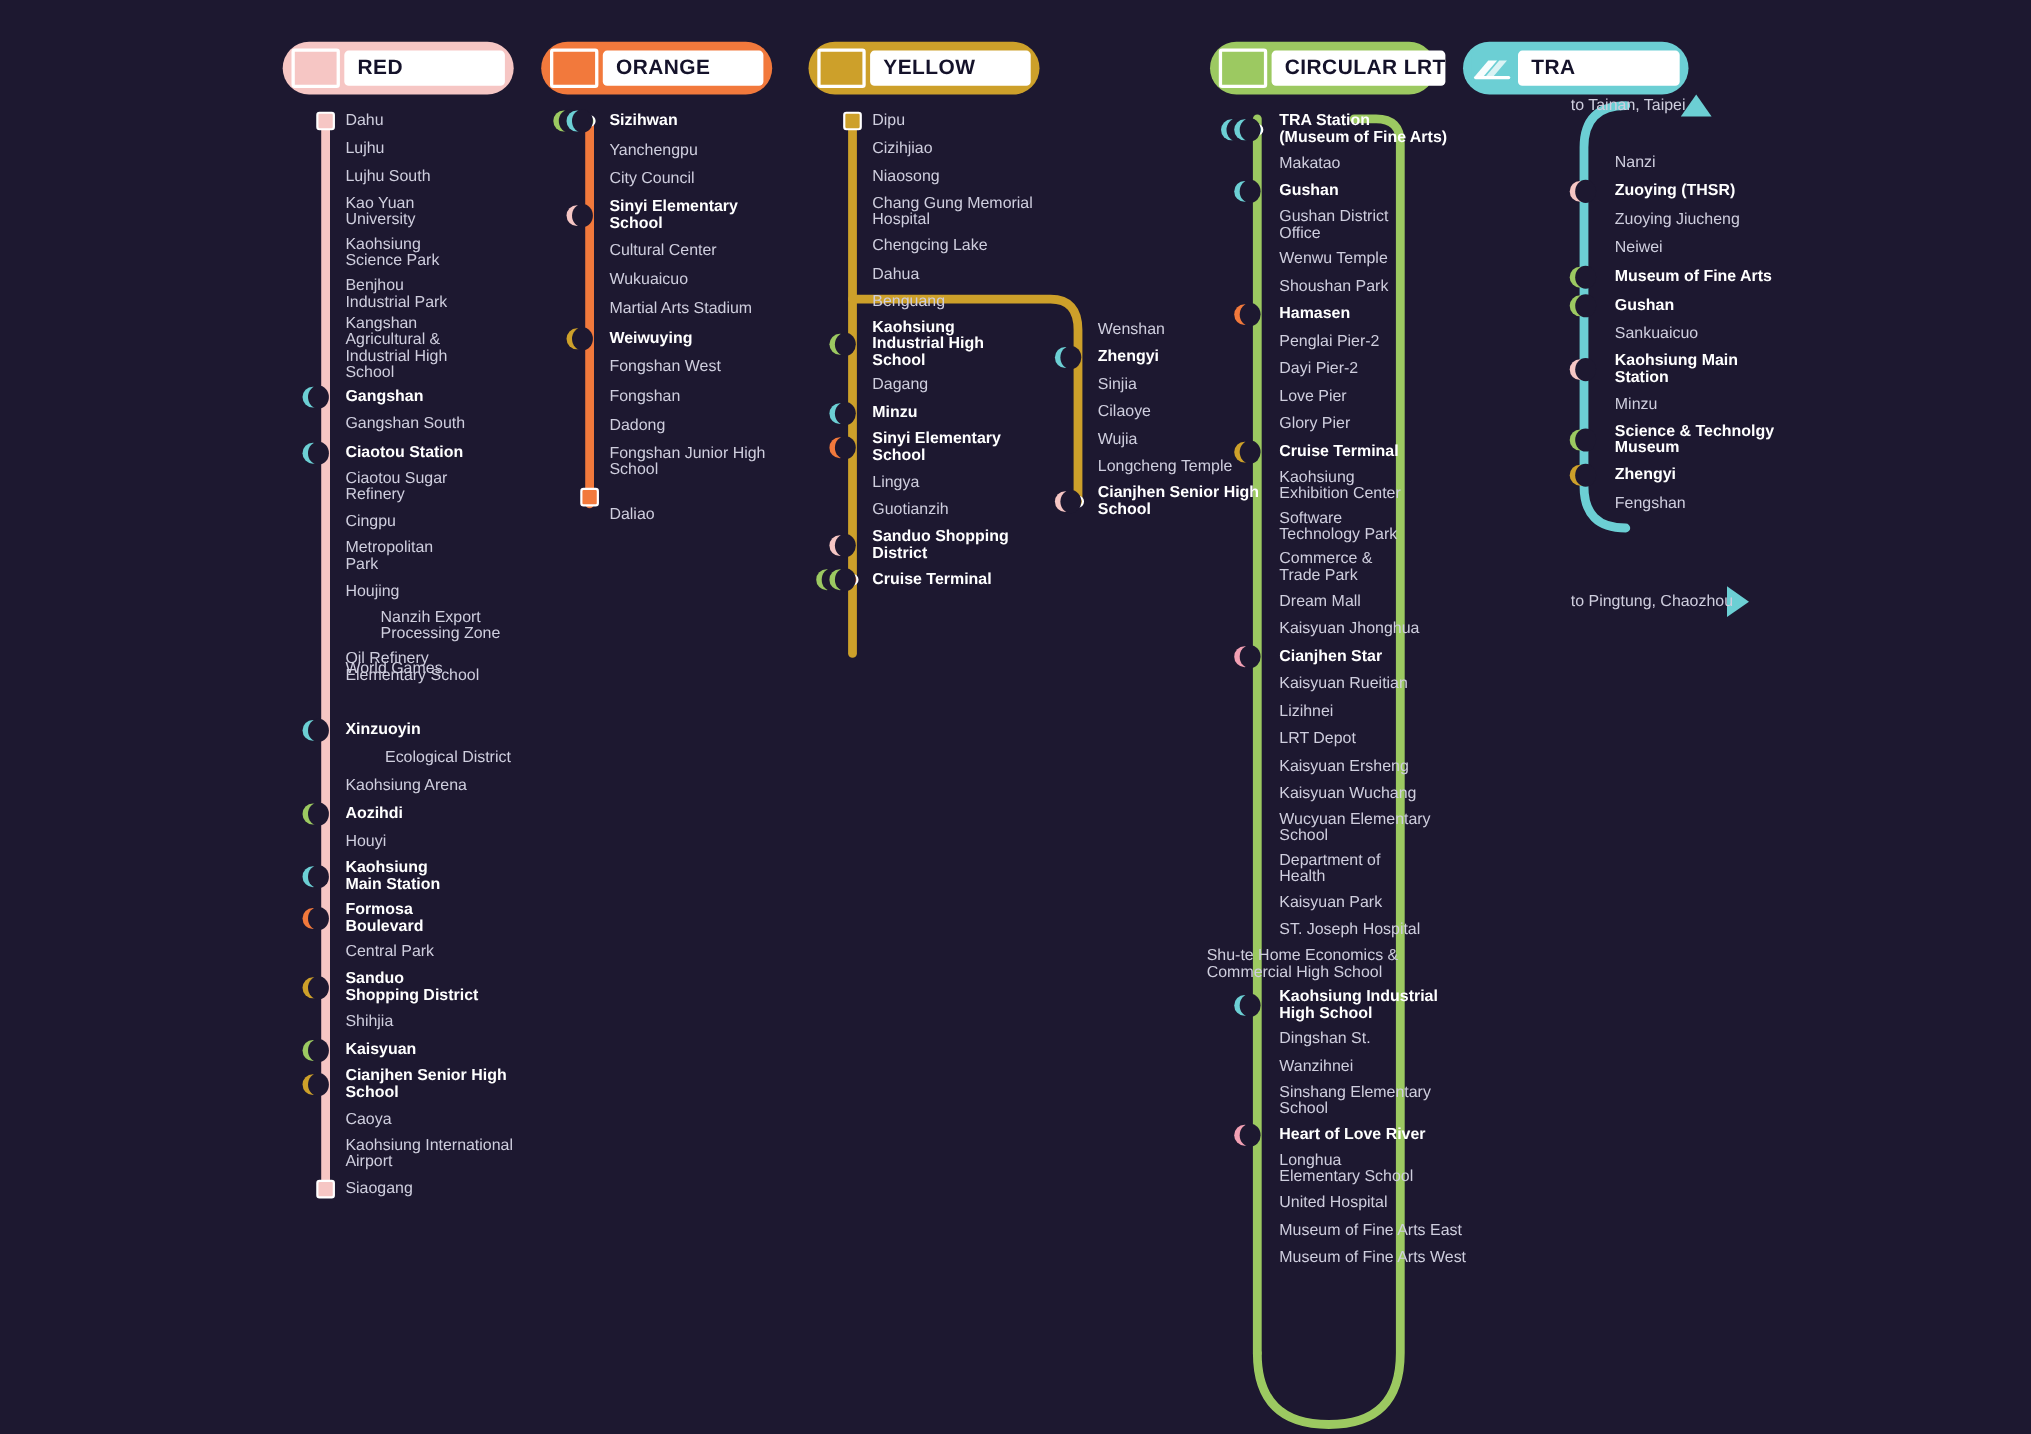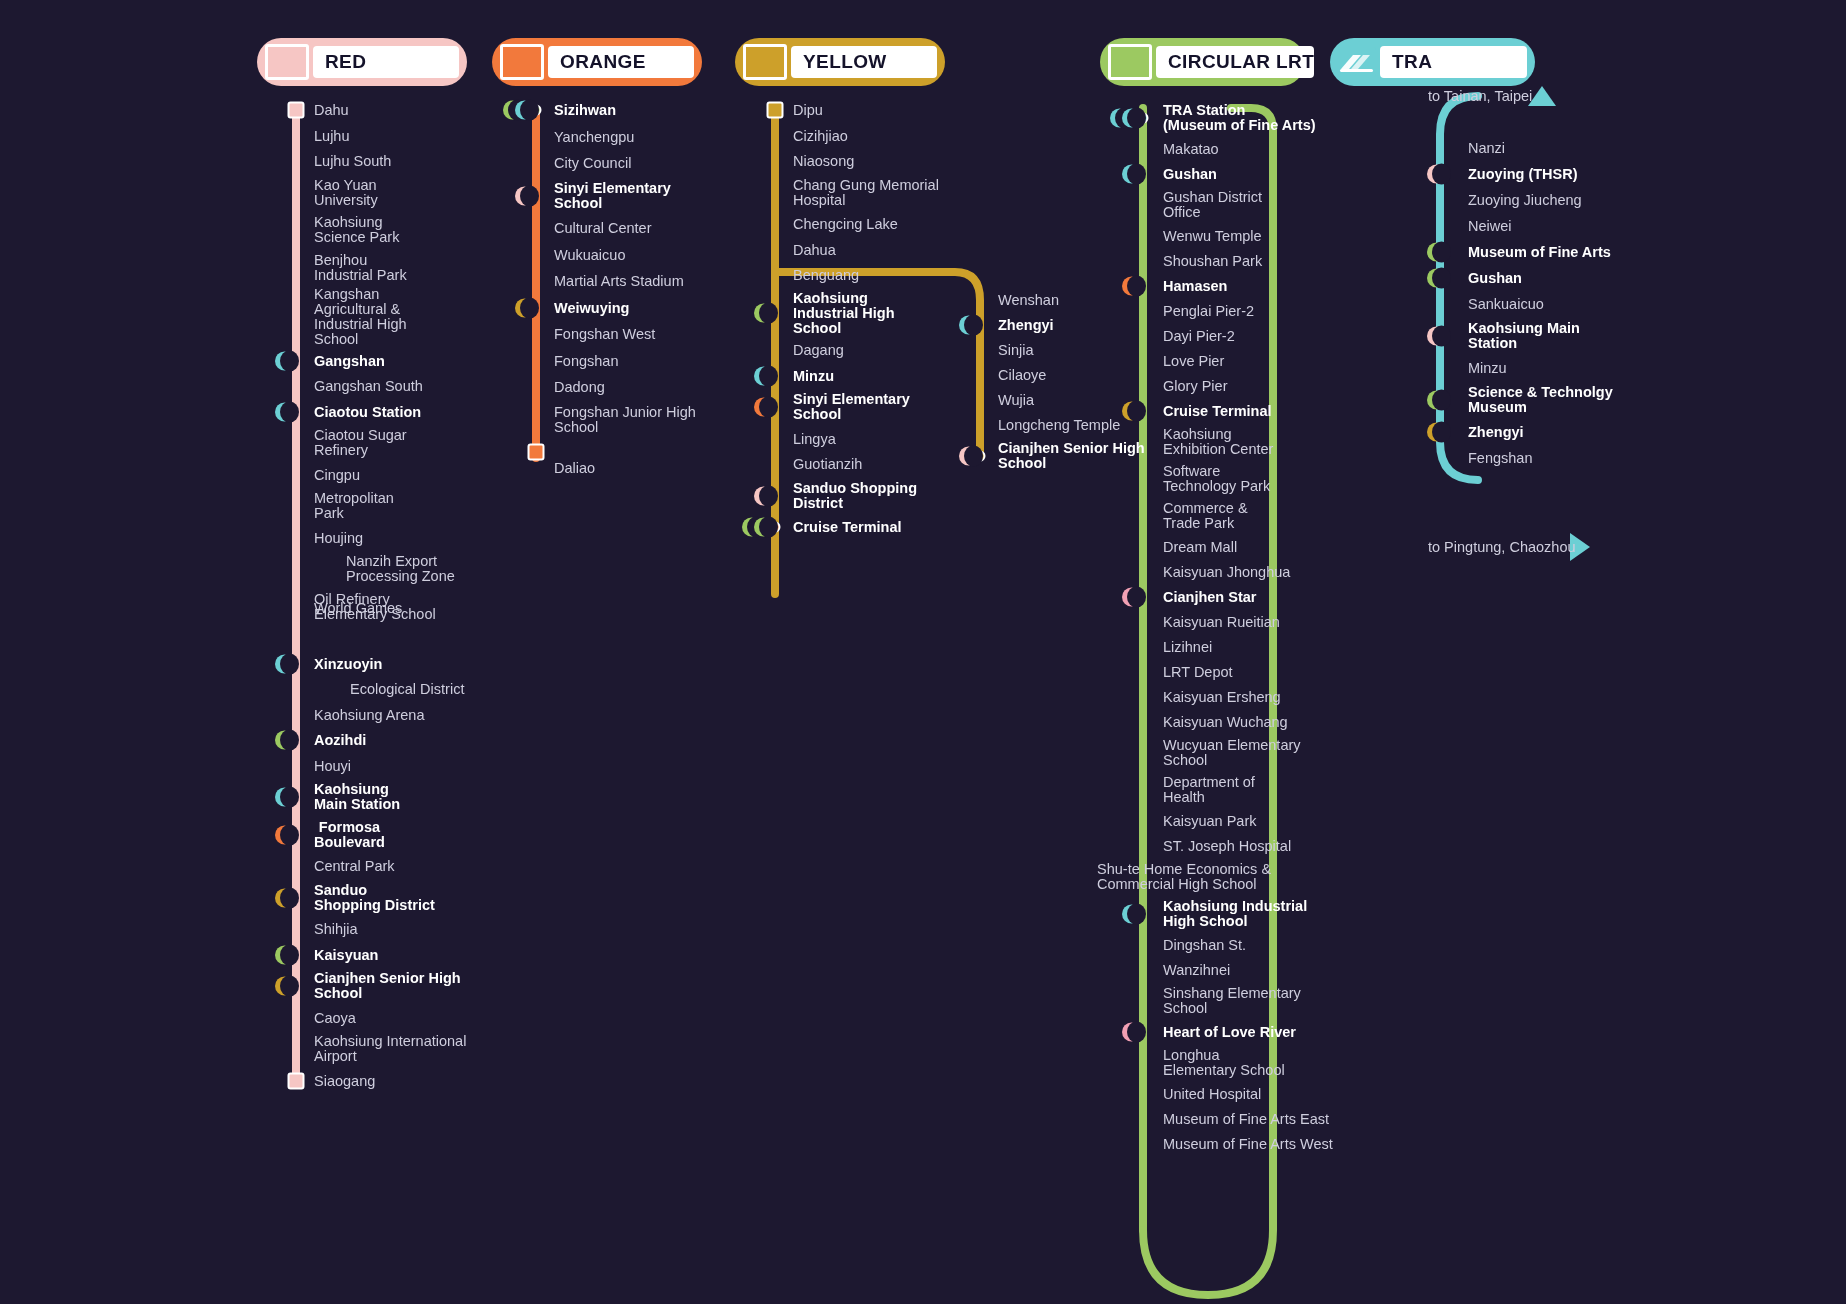--- a/index.html
+++ b/index.html
@@ -245,21 +245,21 @@
       <div class="station" style="left: 296px; top: 797px;"></div>
       <div class="xchg" style="left: 287px; top: 797px;">
         <span class="cres" style="background: rgb(108, 207, 212);"></span>
       </div>
       <div class="st-name ifc" style="left: 314px; top: 797px;">Kaohsiung
 Main Station</div>
       <div class="station" style="left: 296px; top: 834.5px;"></div>
       <div class="xchg" style="left: 287px; top: 834.5px;">
         <span class="cres" style="background: rgb(242, 121, 60);"></span>
       </div>
-      <div class="st-name ifc" style="left: 314px; top: 834.5px; text-align: center;">Formosa
+      <div class="st-name ifc" style="left: 314px; top: 834.5px;">Formosa
 Boulevard</div>
       <div class="station" style="left: 296px; top: 866px;"></div>
       <div class="st-name" style="left: 314px; top: 866px;">Central Park</div>
       <div class="station" style="left: 296px; top: 897.5px;"></div>
       <div class="xchg" style="left: 287px; top: 897.5px;">
         <span class="cres" style="background: rgb(205, 160, 42);"></span>
       </div>
       <div class="st-name ifc" style="left: 314px; top: 897.5px;">Sanduo
 Shopping District</div>
       <div class="station" style="left: 296px; top: 929px;"></div>

